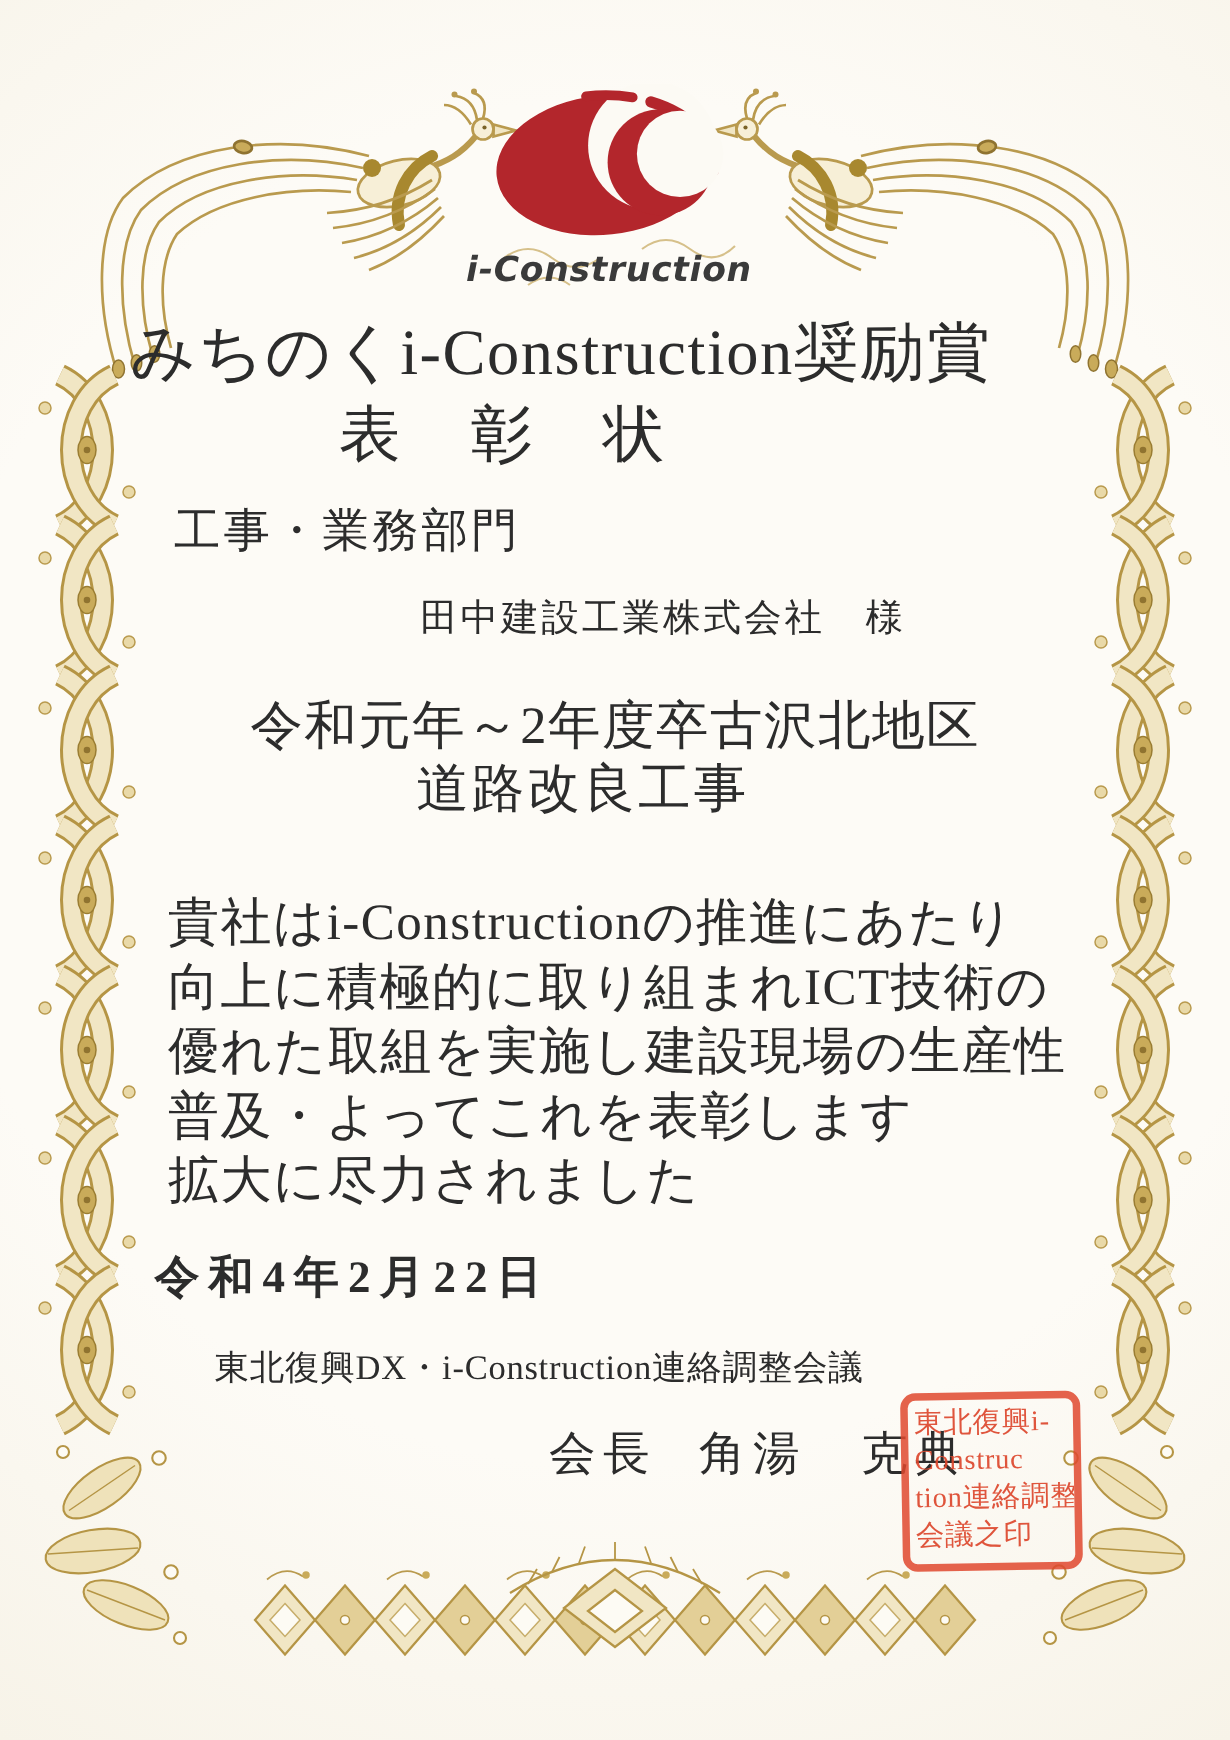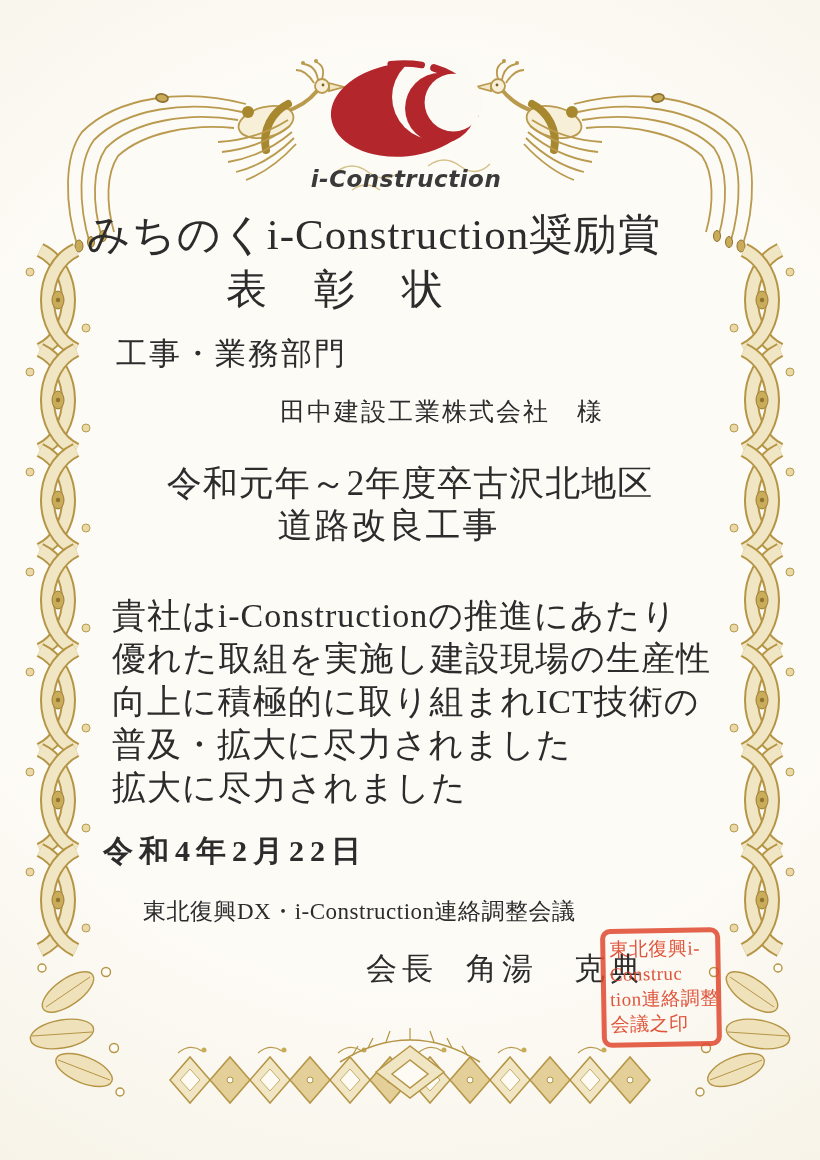--- a/index.html
+++ b/index.html
@@ -195,23 +195,23 @@
   <div class="abs title-line2">表　彰　状</div>
 
   <div class="abs category">工事・業務部門</div>
   <div class="abs recipient">田中建設工業株式会社　様</div>
 
   <div class="abs project1">令和元年～2年度卒古沢北地区</div>
   <div class="abs project2">道路改良工事</div>
 
   <div class="abs body-text">
     <div>貴社はi-Constructionの推進にあたり</div>
+    <div>向上に積極的に取り組まれICT技術の</div>
     <div>優れた取組を実施し建設現場の生産性</div>
-    <div>向上に積極的に取り組まれICT技術の</div>
-    <div>普及・拡大に尽力されました</div>
+    <div>普及・よってこれを表彰します</div>
     <div>拡大に尽力されました</div>
   </div>
 
   <div class="abs date-line">令和4年2月22日</div>
   <div class="abs org-line">東北復興DX・i-Construction連絡調整会議</div>
   <div class="abs signer-line">
     <span class="role">会長</span><span>角湯　克典</span>
   </div>
 
   <div class="abs seal">

